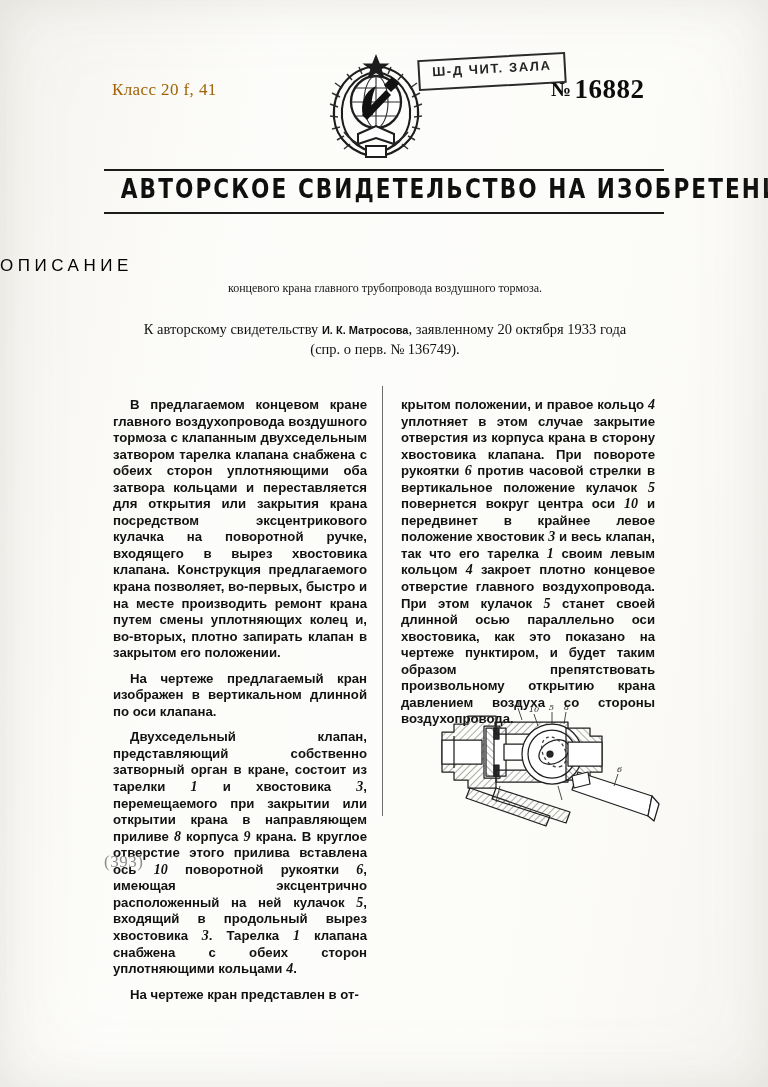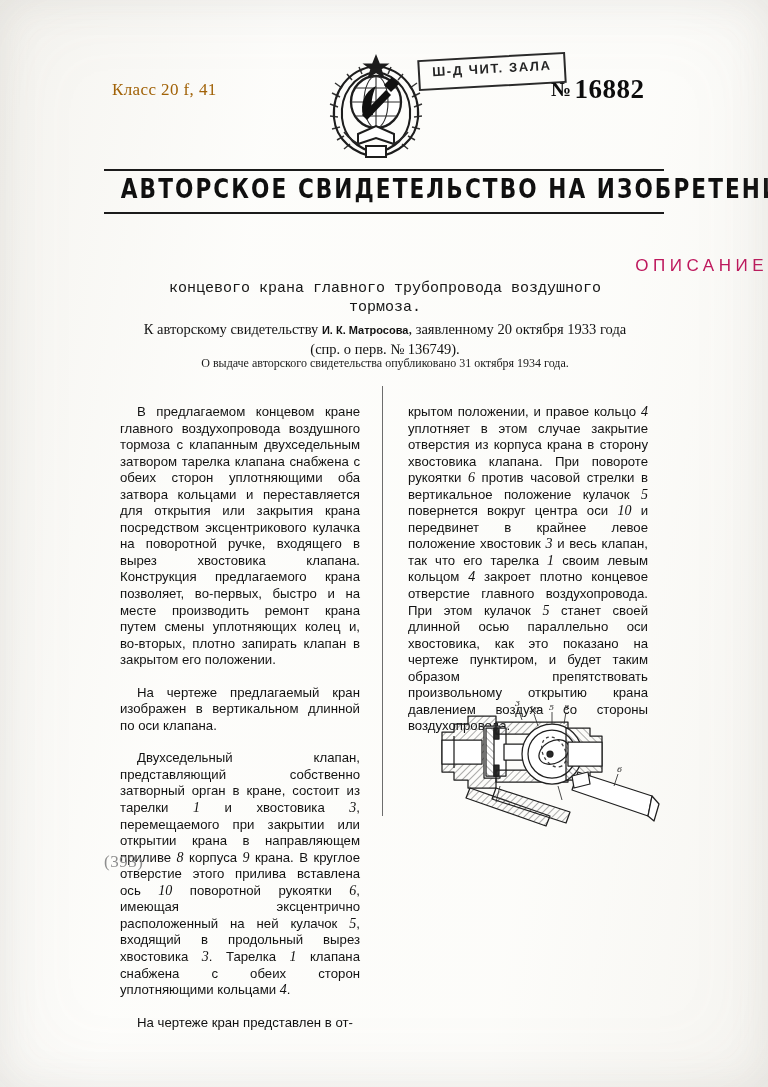--- a/index.html
+++ b/index.html
@@ -123,34 +123,34 @@
     width: 560px;
     height: 2px;
     background: #1b1b1b;
   }
 
   
   .opisanie {
     position: absolute;
     left: 0; right: 0;
     top: 256px;
-    text-align: right;
+    text-align: left;
     font-family: "Liberation Sans", sans-serif;
     font-size: 17px;
     letter-spacing: 4.5px;
-    color: #be185d;
+    color: #000000;
   }
   .subtitle {
     position: absolute;
     left: 134px;
     top: 279px;
     width: 502px;
     text-align: center;
-    font-family: Liberation Mono, monospace;
-    font-size: 15px;
+    font-family: Liberation Serif, serif;
+    font-size: 12px;
     line-height: 19px;
     color: #161616;
   }
   .applicant {
     position: absolute;
     left: 134px;
     top: 320px;
     width: 502px;
     text-align: center;
     font-family: "Liberation Serif", serif;
@@ -190,22 +190,23 @@
     font-family: "Liberation Sans", sans-serif;
     font-size: 13.2px;
     line-height: 16.55px;
     color: #121212;
     text-align: justify;
     text-justify: inter-word;
   }
   .col-left  { left: 104px; }
   .col-right { left: 392px; }
   .col p {
-    margin: 16px;
+    margin: 9px;
     text-align: justify;
+    font-weight: bold;
   }
   .col p.ind { text-indent: 17px; }
   .col i {
     font-family: "Liberation Serif", serif;
     font-style: italic;
     font-size: 14px;
   }
 
   
   .figure {
@@ -292,21 +293,20 @@
   </div>
   <div class="rule-bot"></div>
 
   <div class="opisanie">ОПИСАНИЕ</div>
   <div class="subtitle">концевого крана главного трубопровода воздушного тормоза.</div>
 
   <div class="applicant">
     <span>К авторскому свидетельству </span><b>И. К. Матросова</b><span>, заявленному 20 октября 1933 года (спр. о перв. № 136749).</span>
   </div>
 
-  <div class="published">О выдаче авторского свидетельства опубликовано 31 октября 1934 года.</div>
 
   <div class="col-divider"></div>
 
   <div class="col col-left">
     <p class="ind">В предлагаемом концевом кране главного воздухопровода воздушного тормоза с клапанным двухседельным затвором тарелка клапана снабжена с обеих сторон уплотняющими оба затвора кольцами и переставляется для открытия или закрытия крана посредством эксцентрикового кулачка на поворотной ручке, входящего в вырез хвостовика клапана. Конструкция предлагаемого крана позволяет, во-первых, быстро и на месте производить ремонт крана путем смены уплотняющих колец и, во-вторых, плотно запирать клапан в закрытом его положении.</p>
     <p class="ind">На чертеже предлагаемый кран изображен в вертикальном длинной по оси клапана.</p>
     <p class="ind">Двухседельный клапан, представляющий собственно затворный орган в кране, состоит из тарелки <i>1</i> и хвостовика <i>3</i>, перемещаемого при закрытии или открытии крана в направляющем приливе <i>8</i> корпуса <i>9</i> крана. В круглое отверстие этого прилива вставлена ось <i>10</i> поворотной рукоятки <i>6</i>, имеющая эксцентрично расположенный на ней кулачок <i>5</i>, входящий в продольный вырез хвостовика <i>3</i>. Тарелка <i>1</i> клапана снабжена с обеих сторон уплотняющими кольцами <i>4</i>.</p>
     <p class="ind">На чертеже кран представлен в от-</p>
   </div>
 

